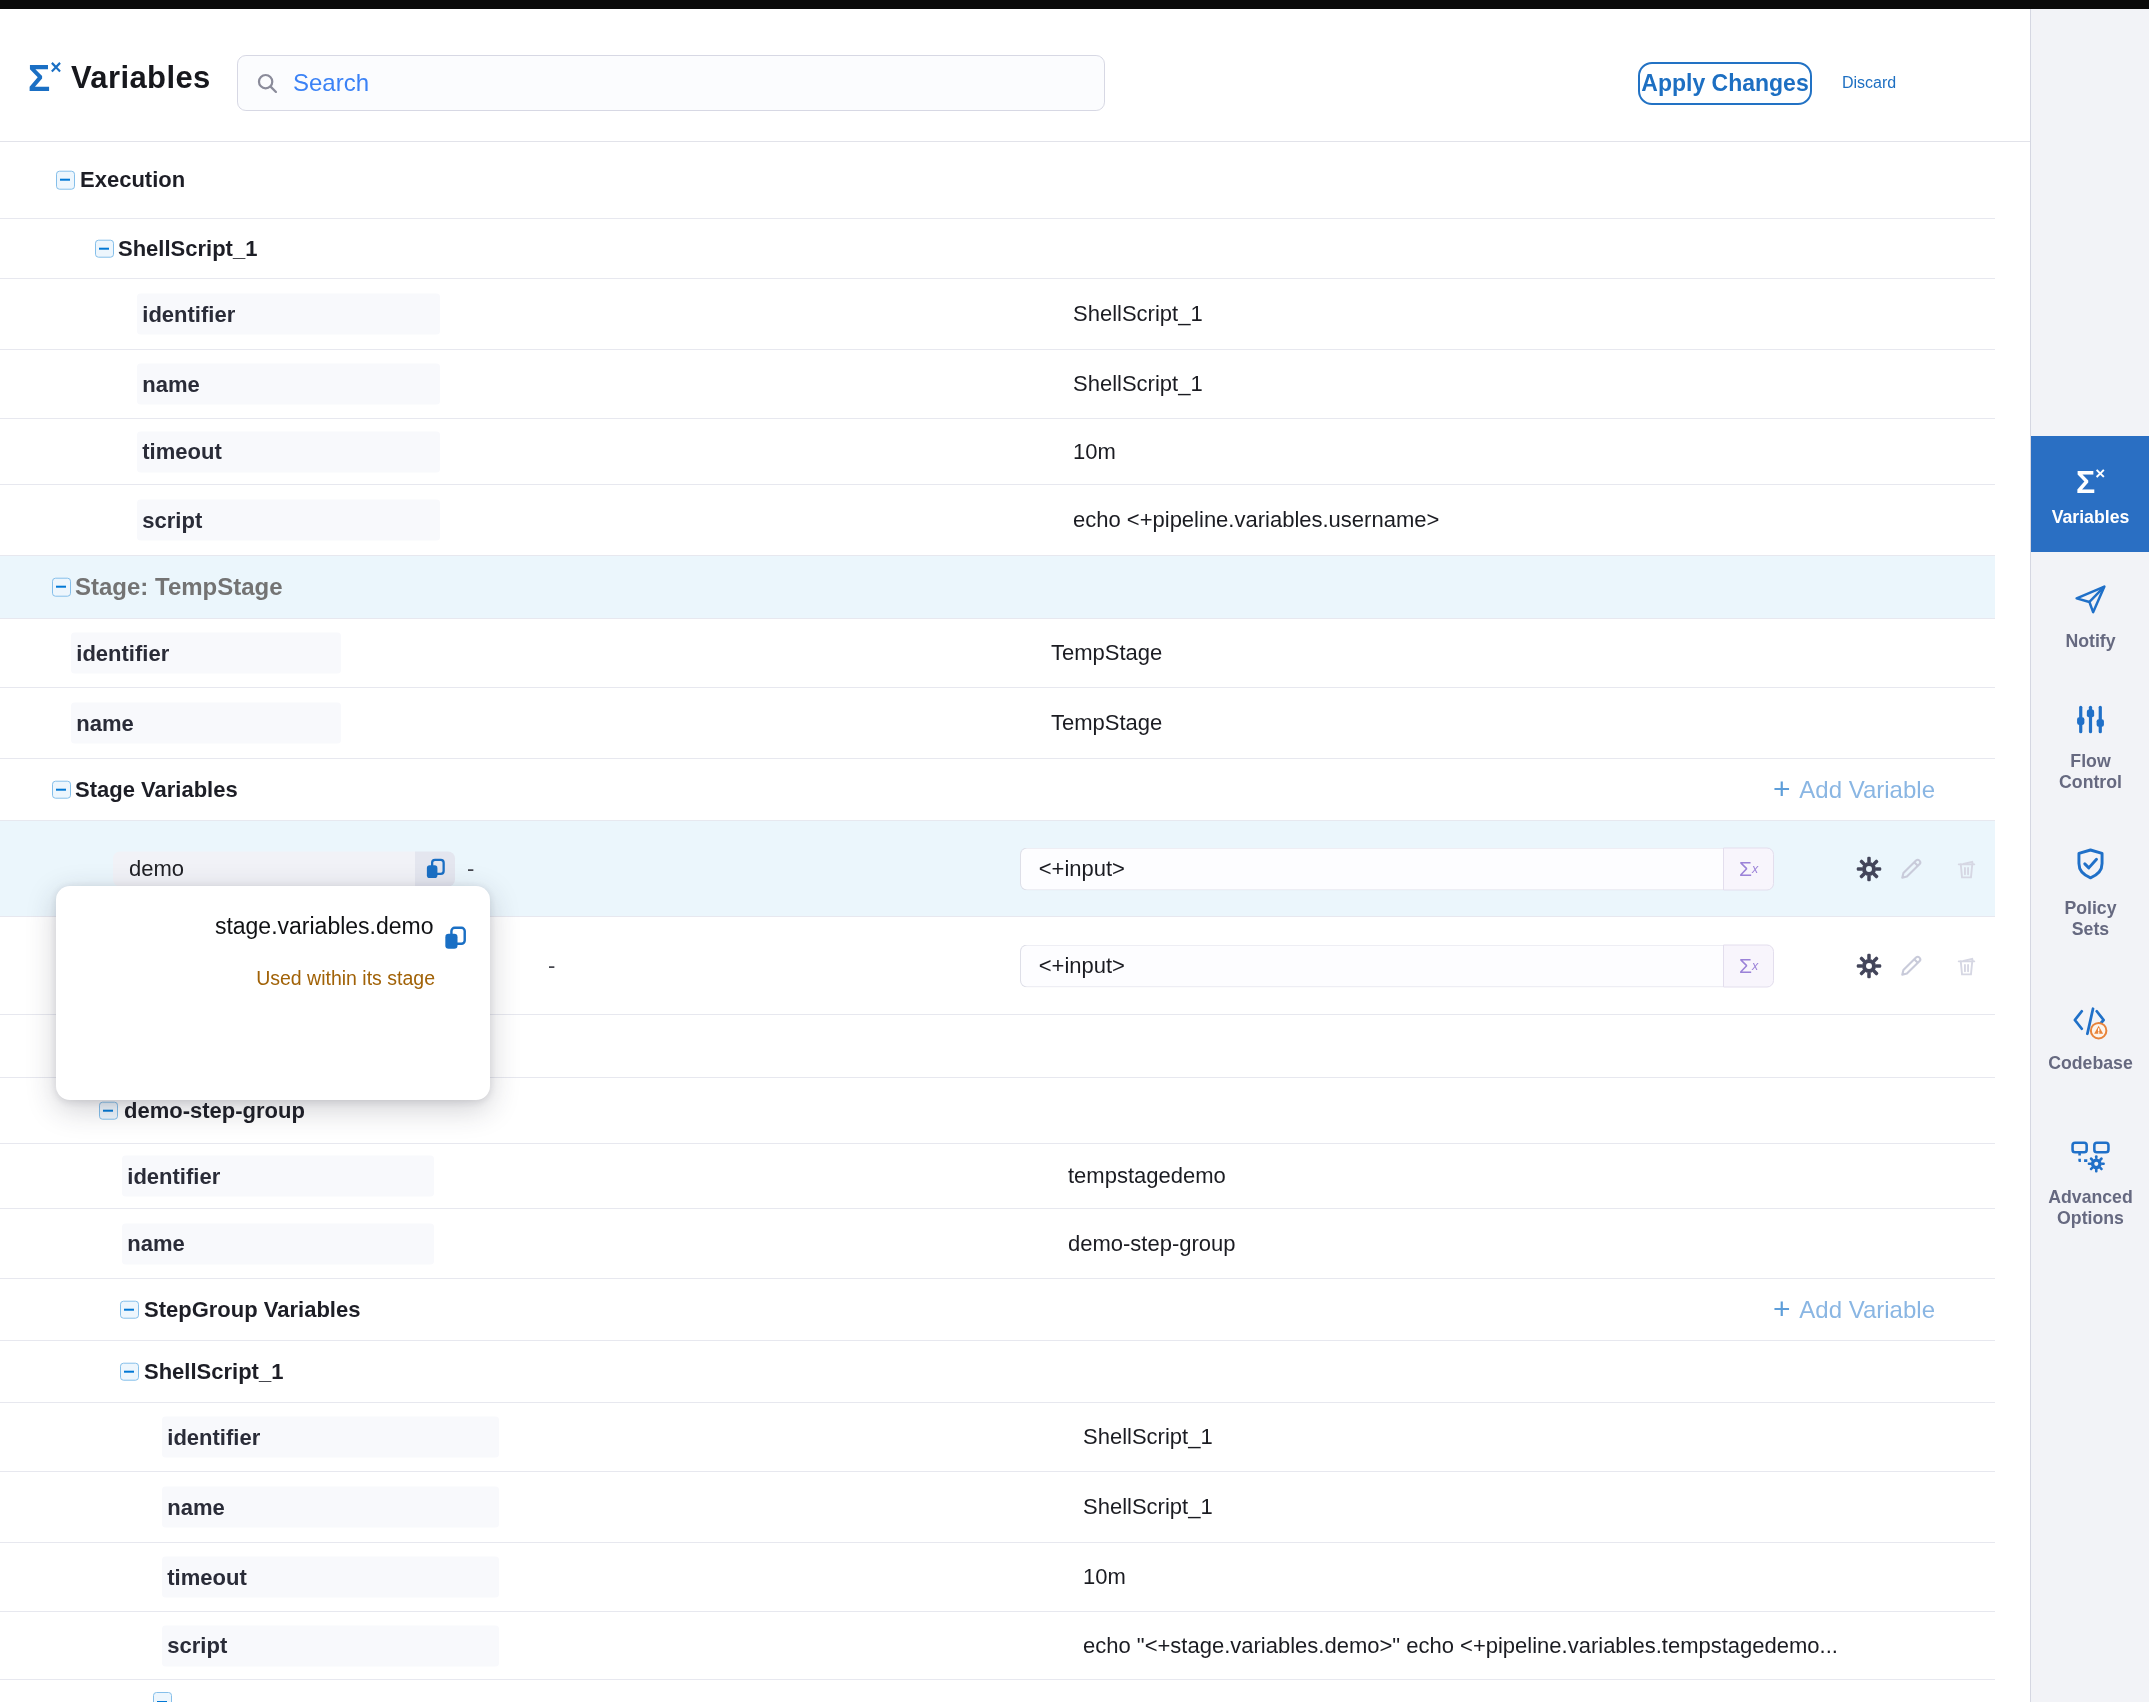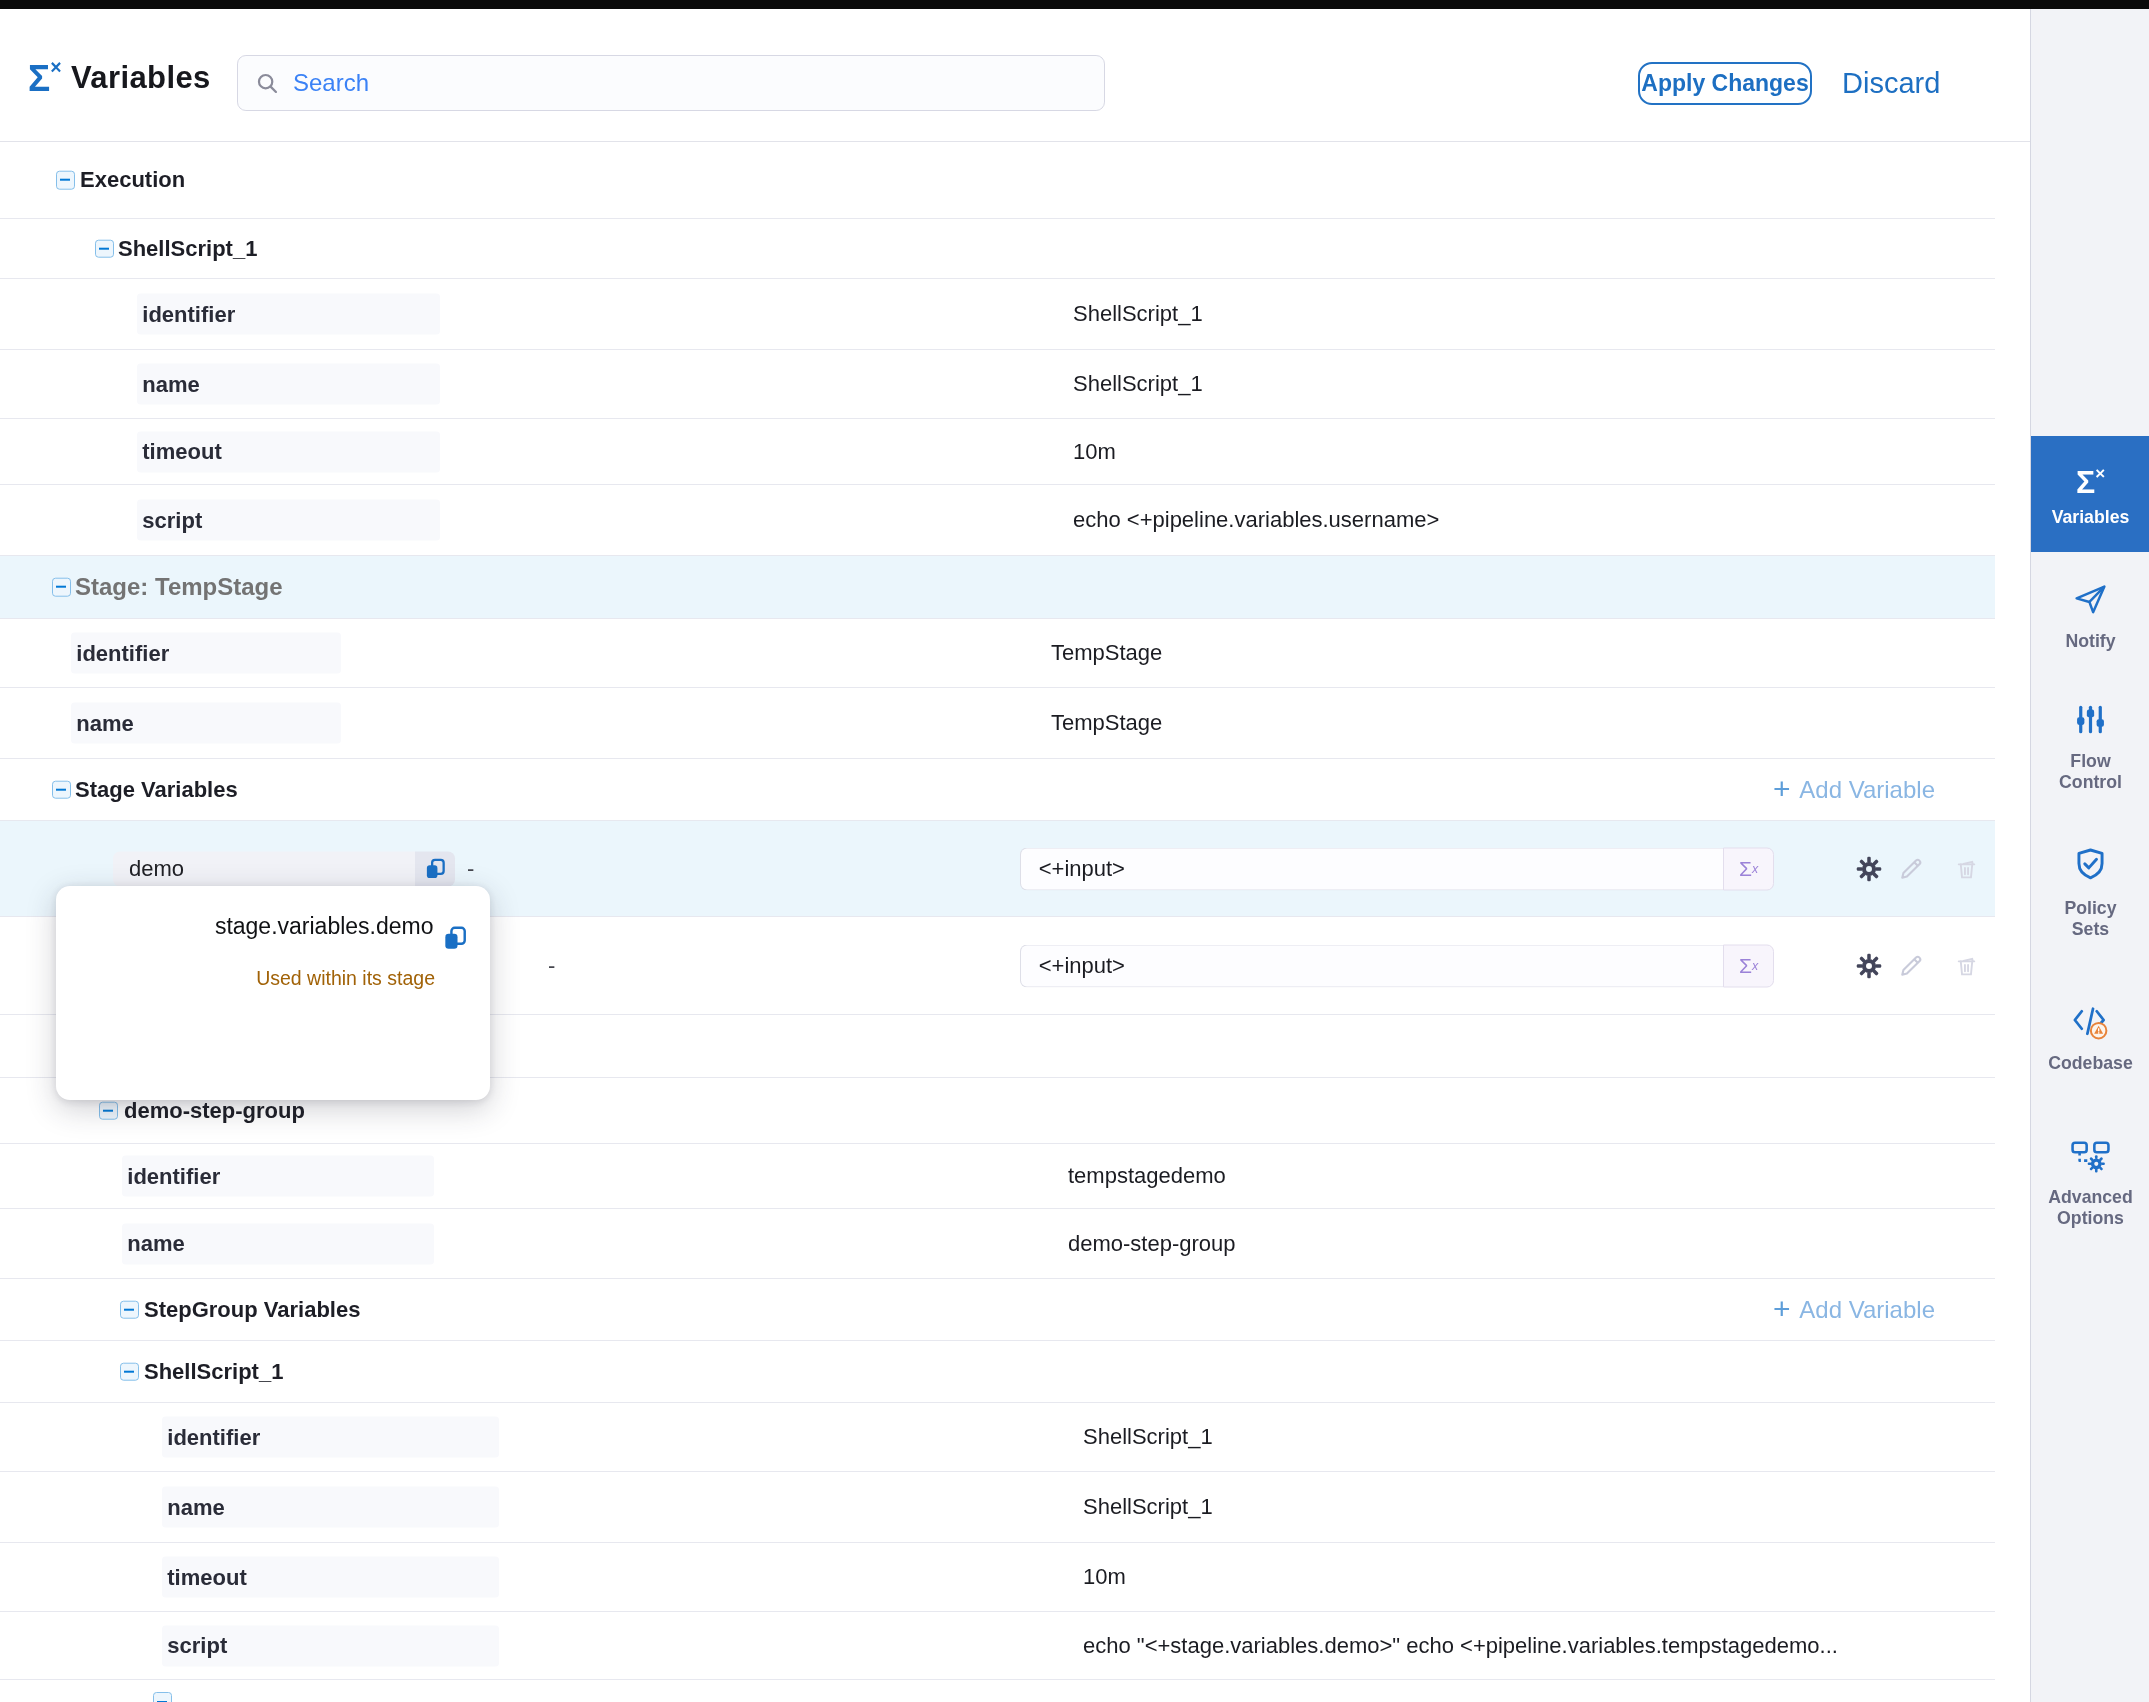--- a/index.html
+++ b/index.html
@@ -16,21 +16,21 @@
   .hd-sigma { position:absolute; left:28px; top:44px; color:#1A6FC4; font-weight:700; font-size:37px; line-height:37px; }
   .hd-sigma sup { font-size:19.5px; font-weight:700; position:relative; top:-3.5px; }
   .hd-title { position:absolute; left:71px; top:51px; font-size:31px; font-weight:700; color:#17181D; letter-spacing:0.4px; }
   .searchbox { position:absolute; left:237px; top:46px; width:868px; height:56px; background:#FBFCFE;
     border:1.8px solid #D7D8E4; border-radius:8.9px; display:flex; align-items:center; padding-left:16px; }
   .searchbox .ph { color:#3b82f6; font-size:24px; margin-left:12.4px; }
   .btn-apply { position:absolute; left:1638px; top:53px; width:174px; height:43px; border:2.2px solid #2272C4;
     border-radius:14px; color:#1D6FC2; font-size:23px; font-weight:700; background:#fff;
     display:flex; align-items:center; justify-content:center; cursor:pointer; }
   .btn-discard { position:absolute; left:1842px; top:53px; height:43px; border:none; background:none;
-    color:#1D6FC2; font-size:29px; font-weight:400; display:flex; align-items:center; cursor:pointer; }
+    color:#1D6FC2; font-size:16px; font-weight:400; display:flex; align-items:center; cursor:pointer; }
 
   
   .table { position:absolute; left:0; top:142px; width:1995px; z-index:1; }
   .row { position:relative; width:1995px; border-bottom:1.8px solid #E7E8EF; background:#fff; }
   .row.bluebg { background:#EBF6FC; }
   .row.nosep { border-bottom:none; }
   .vcenter { position:absolute; top:50%; transform:translateY(-50%); }
   .collapse { width:18.6px; height:18.6px; border:1.8px solid #85BFEA; border-radius:3.5px; background:#EDF6FD;
     display:flex; align-items:center; justify-content:center; cursor:pointer; }
   .collapse .minus { width:9.8px; height:2.2px; background:#0278D5; }

